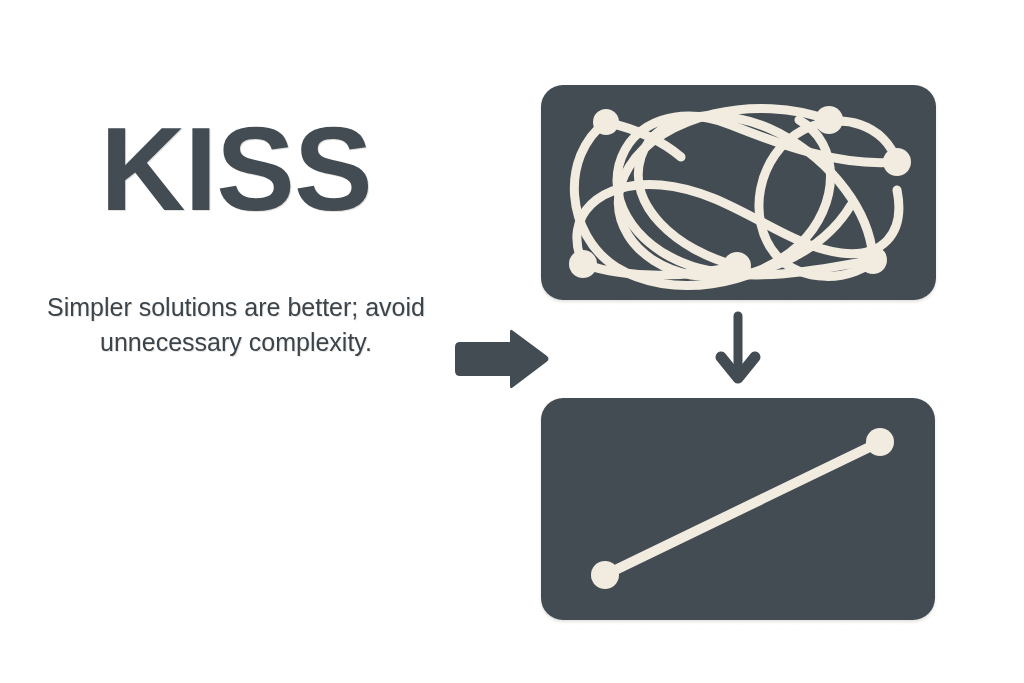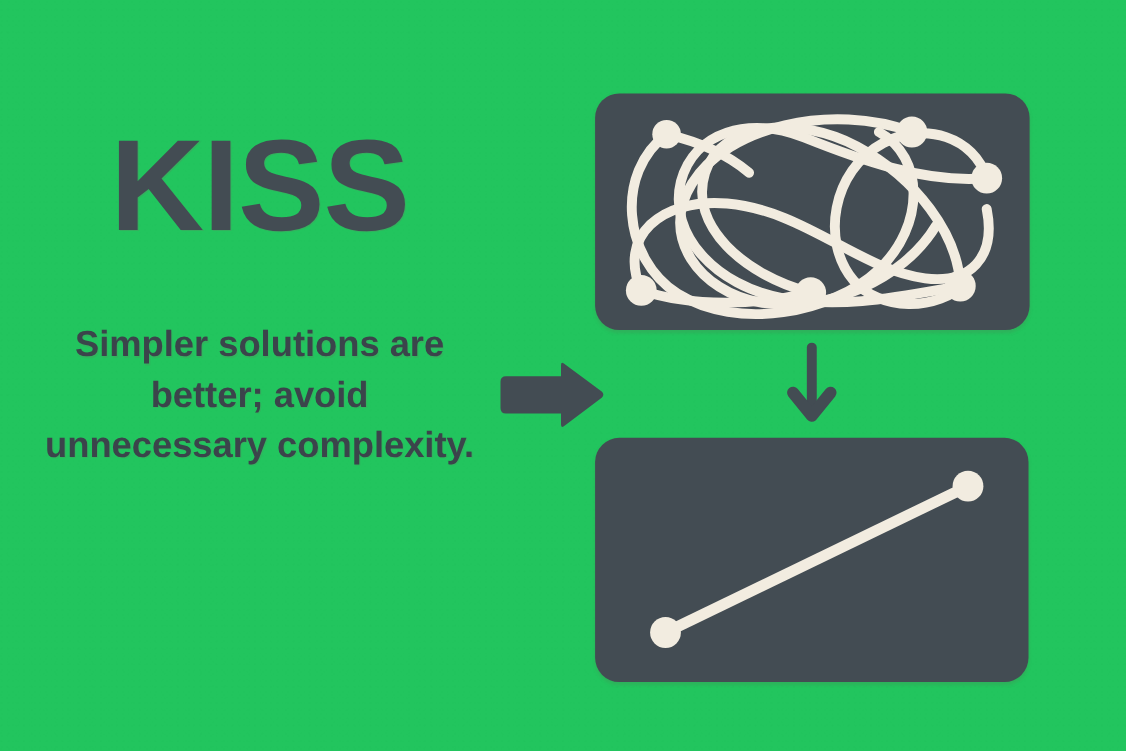--- a/index.html
+++ b/index.html
@@ -4,21 +4,21 @@
 <style>
   html, body {
     margin: 0;
     padding: 0;
     background: #efe9dc;
   }
   #canvas {
     position: relative;
     width: 1024px;
     height: 683px;
-    background: #22c55e;
+    background: #ffffff;
     overflow: hidden;
     font-family: "Liberation Sans", sans-serif;
   }
 
   
   #grain {
     position: absolute;
     inset: 0;
     pointer-events: none;
     opacity: .35;
@@ -53,23 +53,23 @@
     line-height: 1.22;
     font-weight: 700;
     letter-spacing: .4px;
     color: #3b444b;
     margin: 0;
     text-shadow: 1px 1px 0 rgba(120,110,95,.20);
   }
 
   .kiss-body {
     margin: 62px 0 0 0;
-    font-size: 33px;
+    font-size: 25px;
     line-height: 1.38;
-    font-weight: 700;
+    font-weight: 400;
     color: #3b444b;
     text-shadow: 1px 1px 0 rgba(120,110,95,.18);
   }
 
   
   .panel {
     position: absolute;
     background: #434c53;
     border-radius: 22px;
     box-shadow: 0 2px 3px rgba(100,92,78,.18);

